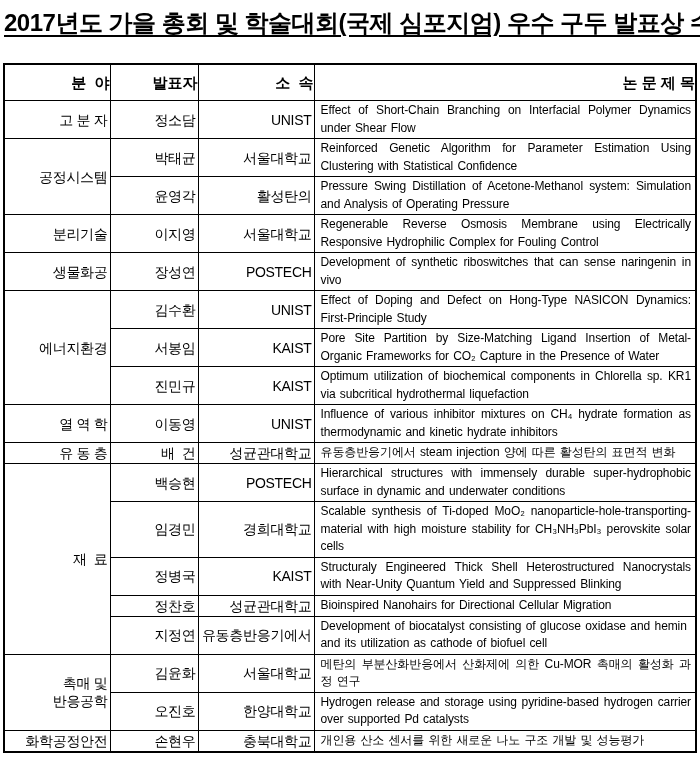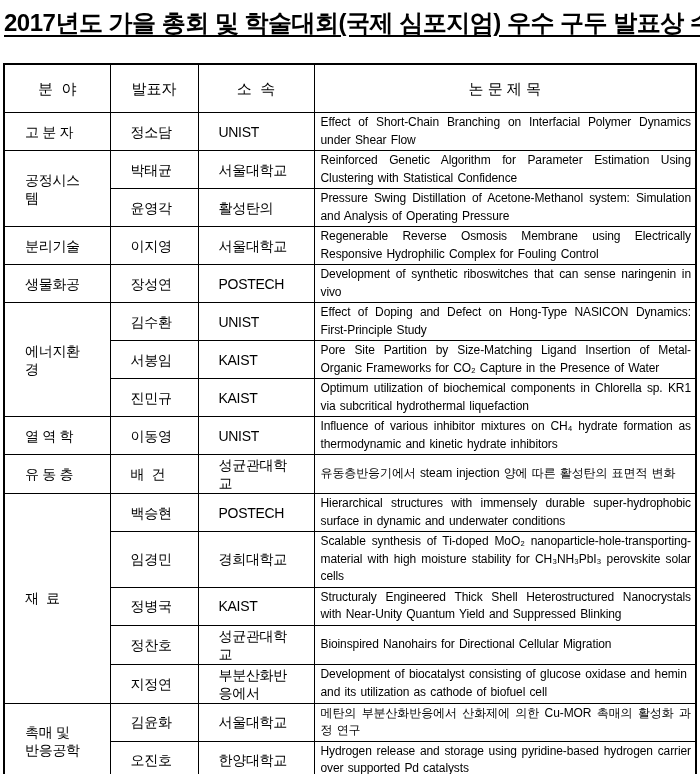--- a/index.html
+++ b/index.html
@@ -27,31 +27,31 @@
     border-collapse: collapse;
     table-layout: fixed;
     border: 2px solid #000;
   }
   .awards th, .awards td {
     border: 1px solid #000;
     vertical-align: middle;
   }
   .awards th {
     font-size: 15px;
-    font-weight: normal;
-    text-align: center;
-    padding: 14px 0;
+    font-weight: bold;
+    text-align: right;
+    padding: 8px 0;
     white-space: pre-wrap;
     line-height: 19px;
   }
   td.field-cell, td.presenter-cell, td.affiliation-cell {
-    text-align: left;
+    text-align: right;
     font-size: 14px;
     line-height: 18px;
-    padding: 1px 20px;
+    padding: 1px 2px;
     white-space: pre-wrap;
     letter-spacing: -0.3px;
     margin-left: 34px;
   }
   td.paper-title-cell {
     text-align: justify;
     font-size: 12px;
     line-height: 17.5px;
     padding: 1px 4px 1px 6px;
     letter-spacing: -0.1px;
@@ -152,21 +152,21 @@
         <td class="affiliation-cell">KAIST</td>
         <td class="paper-title-cell">Structuraly Engineered Thick Shell Heterostructured Nanocrystals with Near-Unity Quantum Yield and Suppressed Blinking</td>
       </tr>
       <tr>
         <td class="presenter-cell">정찬호</td>
         <td class="affiliation-cell">성균관대학교</td>
         <td class="paper-title-cell">Bioinspired Nanohairs for Directional Cellular Migration</td>
       </tr>
       <tr>
         <td class="presenter-cell">지정연</td>
-        <td class="affiliation-cell">부분산화반응에서</td>
+        <td class="affiliation-cell">유동층반응기에서</td>
         <td class="paper-title-cell">Development of biocatalyst consisting of glucose oxidase and hemin&nbsp; and its utilization as cathode of biofuel cell</td>
       </tr>
       <tr>
         <td class="field-cell" rowspan="2">촉매 및
 반응공학</td>
         <td class="presenter-cell">김윤화</td>
         <td class="affiliation-cell">서울대학교</td>
         <td class="paper-title-cell">메탄의 부분산화반응에서 산화제에 의한 Cu-MOR 촉매의 활성화 과정 연구</td>
       </tr>
       <tr>

